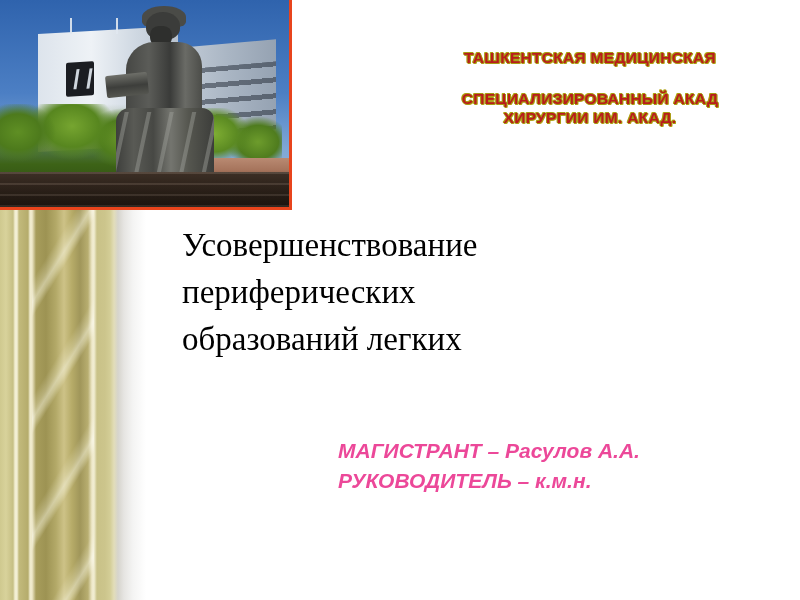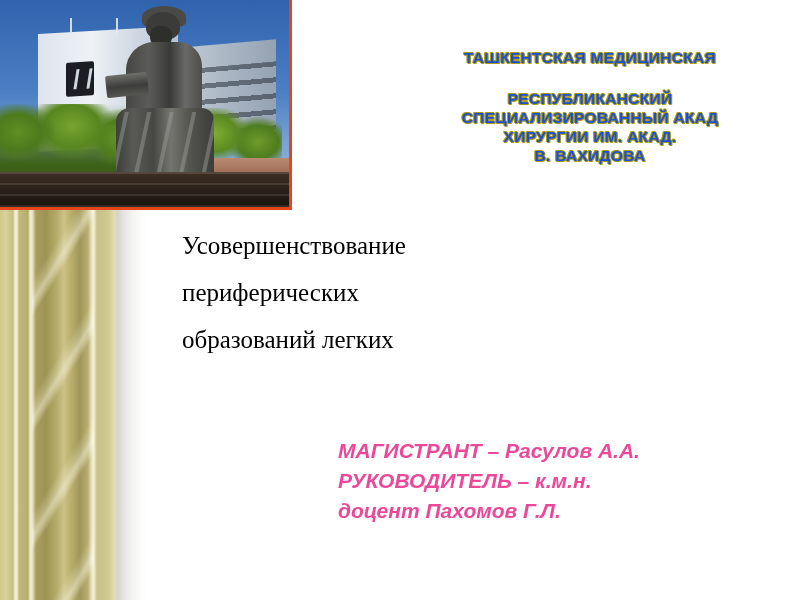--- a/index.html
+++ b/index.html
@@ -203,41 +203,41 @@
     background: linear-gradient(to bottom, #b98a72 0%, #a6745c 55%, #7e5240 100%);
   }
 
   
   #header-block {
     position: absolute;
     left: 392px;
     top: 48px;
     width: 396px;
     text-align: center;
-    color: #1d4ed8;
+    color: #b91c1c;
     font-weight: bold;
     font-size: 15.5px;
     line-height: 19px;
     letter-spacing: 0.3px;
     text-shadow:
       -1px 0 #a79a12, 1px 0 #a79a12, 0 -1px #a79a12, 0 1px #a79a12,
       -1px -1px #bdaf1c, 1px 1px #bdaf1c;
   }
   #header-org-block { margin-bottom: 22px; }
   .hdr-line { display: block; white-space: nowrap; }
 
   
   #main-title {
     position: absolute;
     left: 182px;
     top: 222px;
     width: 470px;
     color: #000000;
     font-family: "Liberation Serif", "DejaVu Serif", serif;
-    font-size: 25px;
+    font-size: 33px;
     line-height: 47px;
     font-weight: normal;
   }
   .title-line { display: block; white-space: nowrap; }
 
   
   #presenter-block {
     position: absolute;
     left: 338px;
     top: 436px;
@@ -279,32 +279,29 @@
     </div>
     <div class="ph" id="photo-pedestal"></div>
     <div class="ph" id="photo-steps"></div>
   </div>
 
   <div id="header-block">
     <div id="header-org-block">
       <span class="hdr-line">ТАШКЕНТСКАЯ МЕДИЦИНСКАЯ</span>
     </div>
     <div id="header-center-block">
-      <span class="hdr-line">РЕСПУБЛИКАНСКИЙ</span>
       <span class="hdr-line">СПЕЦИАЛИЗИРОВАННЫЙ АКАД</span>
       <span class="hdr-line">ХИРУРГИИ ИМ. АКАД.</span>
-      <span class="hdr-line">В. ВАХИДОВА</span>
     </div>
   </div>
 
   <div id="main-title">
     <span class="title-line">Усовершенствование</span>
     <span class="title-line">периферических</span>
     <span class="title-line">образований легких</span>
   </div>
 
   <div id="presenter-block">
     <span class="presenter-line">МАГИСТРАНТ – Расулов А.А.</span>
     <span class="presenter-line">РУКОВОДИТЕЛЬ –  к.м.н.</span>
-    <span class="presenter-line">доцент Пахомов Г.Л.</span>
   </div>
 
 </div>
 
 </body></html>

